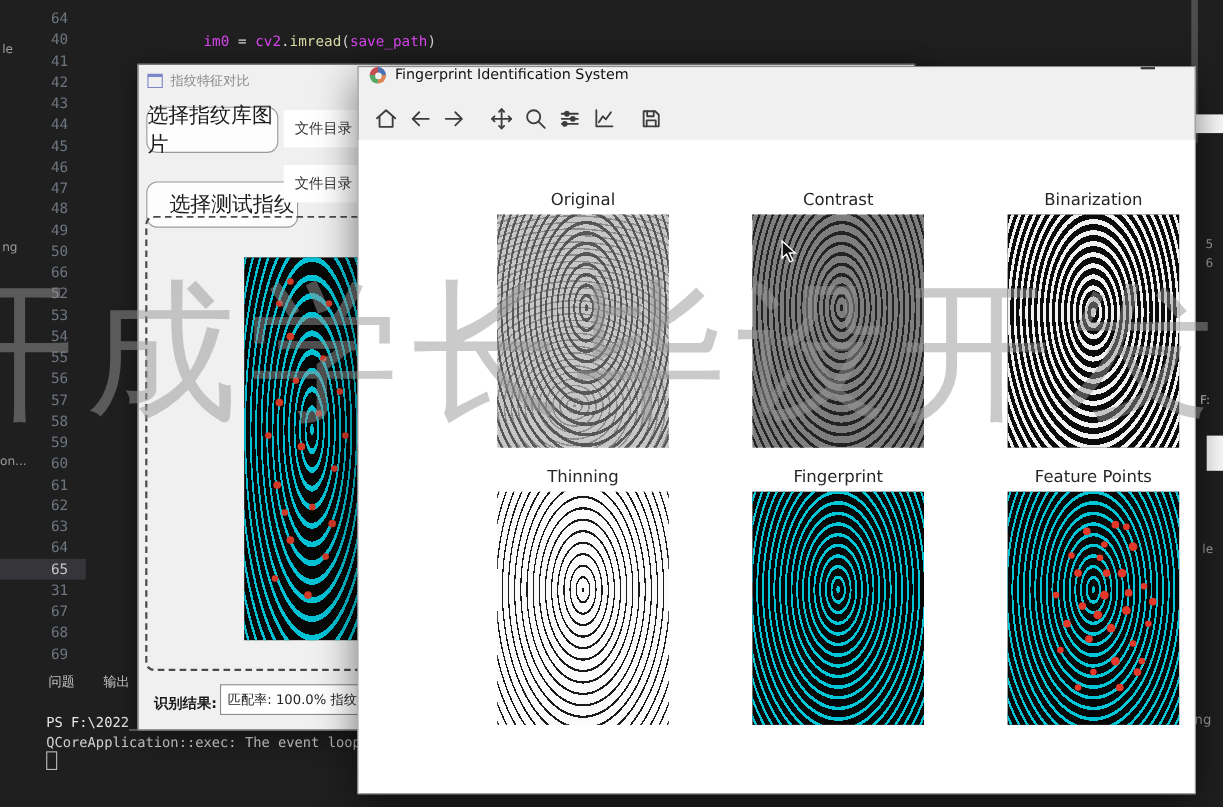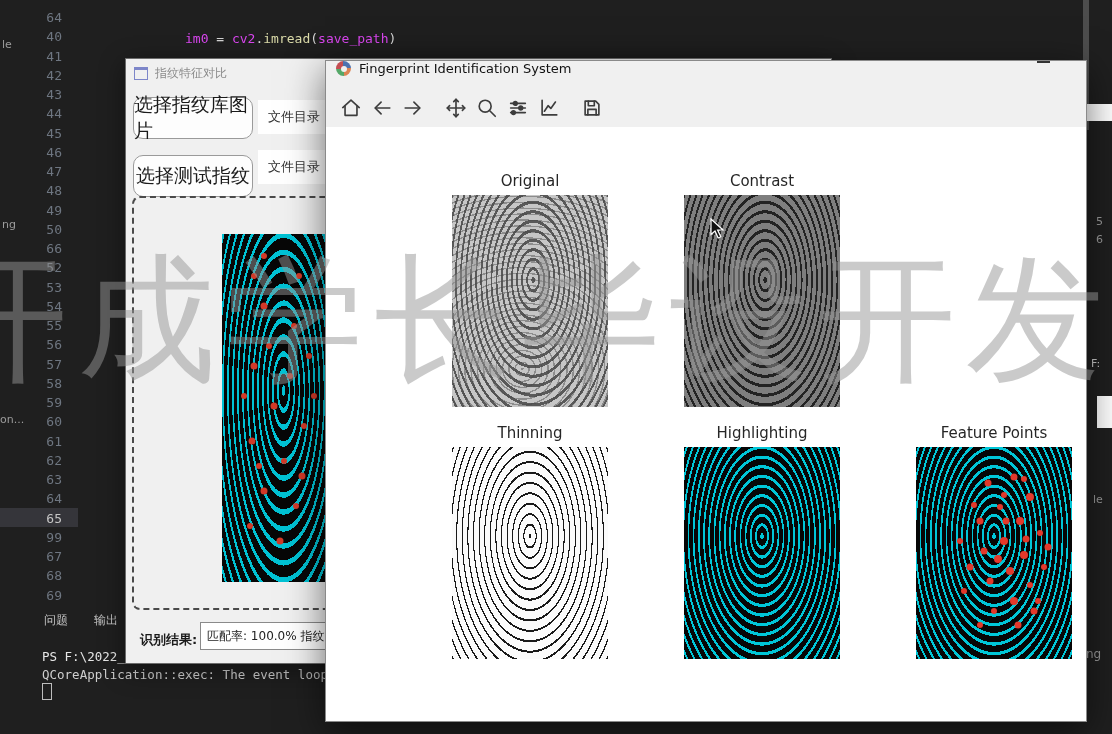--- a/index.html
+++ b/index.html
@@ -36,21 +36,21 @@
 
   
   #cmpwin{position:absolute;left:125px;top:58px;width:705px;height:604px;background:#f0f0f0;
           border:1px solid #6b6b6b;box-shadow:0 6px 24px rgba(0,0,0,.45);z-index:10;}
   .cmp-titlebar{height:28px;display:flex;align-items:center;padding:0 8px;}
   .cmp-icon{width:12px;height:9px;border:1px solid #7d86c9;border-top:3px solid #7d86c9;margin-right:7px;}
   .cmp-title{font-size:12px;color:#8a8a8a;}
   .cmp-btn{position:absolute;width:118px;height:40px;border:1px solid #9a9a9a;border-radius:10px;
            background:#fdfdfd;font-size:19px;color:#1a1a1a;display:flex;align-items:center;justify-content:center;}
   #btn-db{left:7px;top:38px;}
-  #btn-test{left:7px;top:96px;}
+  #btn-test{left:7px;top:106px;padding-left:18px;}
   .dir-field{position:absolute;left:132px;width:200px;height:34px;background:#ffffff;font-size:13px;color:#333;
              display:flex;align-items:center;padding-left:10px;box-sizing:border-box;}
   #dir1{top:41px;}
   #dir2{top:91px;}
   .dash-box{position:absolute;left:6px;top:137px;width:330px;height:410px;border:2px dashed #4a4a4a;border-radius:8px;}
   .cmp-fp{position:absolute;left:96px;top:175px;width:112px;height:348px;
     background:
       repeating-radial-gradient(ellipse 110% 120% at 55% 45%, #00c2d4 0 1.6px, rgba(0,0,0,0) 1.6px 5px),
       #070707;}
   .dots2{position:absolute;inset:0;overflow:hidden;}
@@ -143,21 +143,21 @@
       <div class="ln">56</div>
       <div class="ln">57</div>
       <div class="ln">58</div>
       <div class="ln">59</div>
       <div class="ln">60</div>
       <div class="ln">61</div>
       <div class="ln">62</div>
       <div class="ln">63</div>
       <div class="ln">64</div>
       <div class="ln active">65</div>
-      <div class="ln">99</div>
+      <div class="ln">31</div>
       <div class="ln">67</div>
       <div class="ln">68</div>
       <div class="ln">69</div>
     </div>
 
   <div class="code">
     <div class="cl"><span class="tk-var">im0</span><span class="tk-plain"> = </span><span class="tk-var">cv2</span><span class="tk-plain">.</span><span class="tk-func">imread</span><span class="tk-plain">(</span><span class="tk-var">save_path</span><span class="tk-plain">)</span></div>
     <div class="cl"><span class="tk-var">resize_scale</span><span class="tk-plain"> = </span><span class="tk-kw">self</span><span class="tk-plain">.</span><span class="tk-var">output_size</span><span class="tk-plain"> / </span><span class="tk-var">im0</span><span class="tk-plain">.</span><span class="tk-var">shape</span><span class="tk-plain">[</span><span class="tk-num">0</span><span class="tk-plain">]</span></div>
     <div class="cl"><span class="tk-var">im0</span><span class="tk-plain"> = </span><span class="tk-var">cv2</span><span class="tk-plain">.</span><span class="tk-func">resize</span><span class="tk-plain">(</span><span class="tk-var">im0</span><span class="tk-plain">, (</span><span class="tk-num">0</span><span class="tk-plain">, </span><span class="tk-num">0</span><span class="tk-plain">), </span><span class="tk-var">fx</span><span class="tk-plain">=</span><span class="tk-var">resize_scale</span><span class="tk-plain">, </span><span class="tk-var">fy</span><span class="tk-plain">=</span><span class="tk-var">resize_scale</span><span class="tk-plain">)</span></div>
     <div class="cl"><span class="tk-var">cv2</span><span class="tk-plain">.</span><span class="tk-func">imwrite</span><span class="tk-plain">(</span><span class="tk-str">"image/tmp/origin.jpg"</span><span class="tk-plain">, </span><span class="tk-var">im0</span><span class="tk-plain">)</span></div>
@@ -271,26 +271,30 @@
   <div class="fp-canvas"></div>
 
   <div class="panel" id="p1">
     <div class="ptitle">Original</div>
     <div class="pimg img-original"></div>
   </div>
   <div class="panel" id="p2">
     <div class="ptitle">Contrast</div>
     <div class="pimg img-contrast"></div>
   </div>
+  <div class="panel" id="p3">
+    <div class="ptitle">Binarization</div>
+    <div class="pimg img-binar"></div>
+  </div>
   <div class="panel" id="p4">
     <div class="ptitle">Thinning</div>
     <div class="pimg img-thin"></div>
   </div>
   <div class="panel" id="p5">
-    <div class="ptitle">Highlighting</div>
+    <div class="ptitle">Fingerprint</div>
     <div class="pimg img-high"></div>
   </div>
   <div class="panel" id="p6">
     <div class="ptitle">Feature Points</div>
     <div class="pimg img-high">
       <div class="dots"></div>
     </div>
   </div>
 </div>
 

